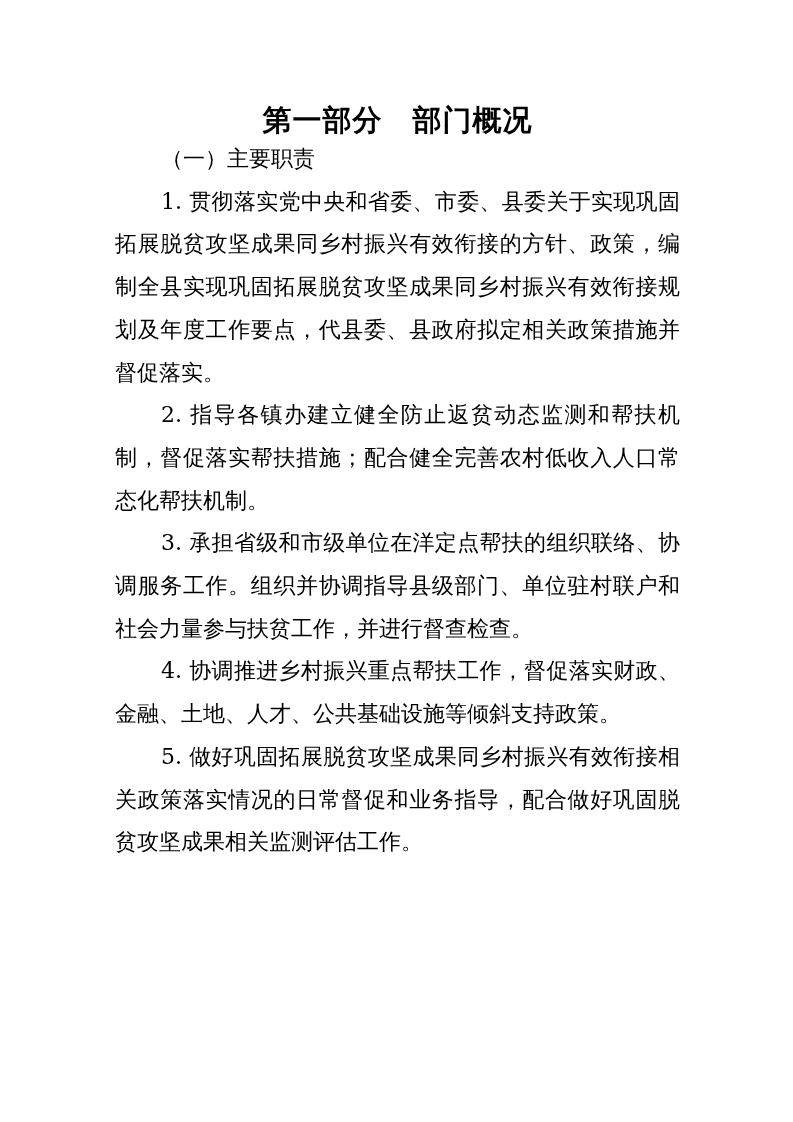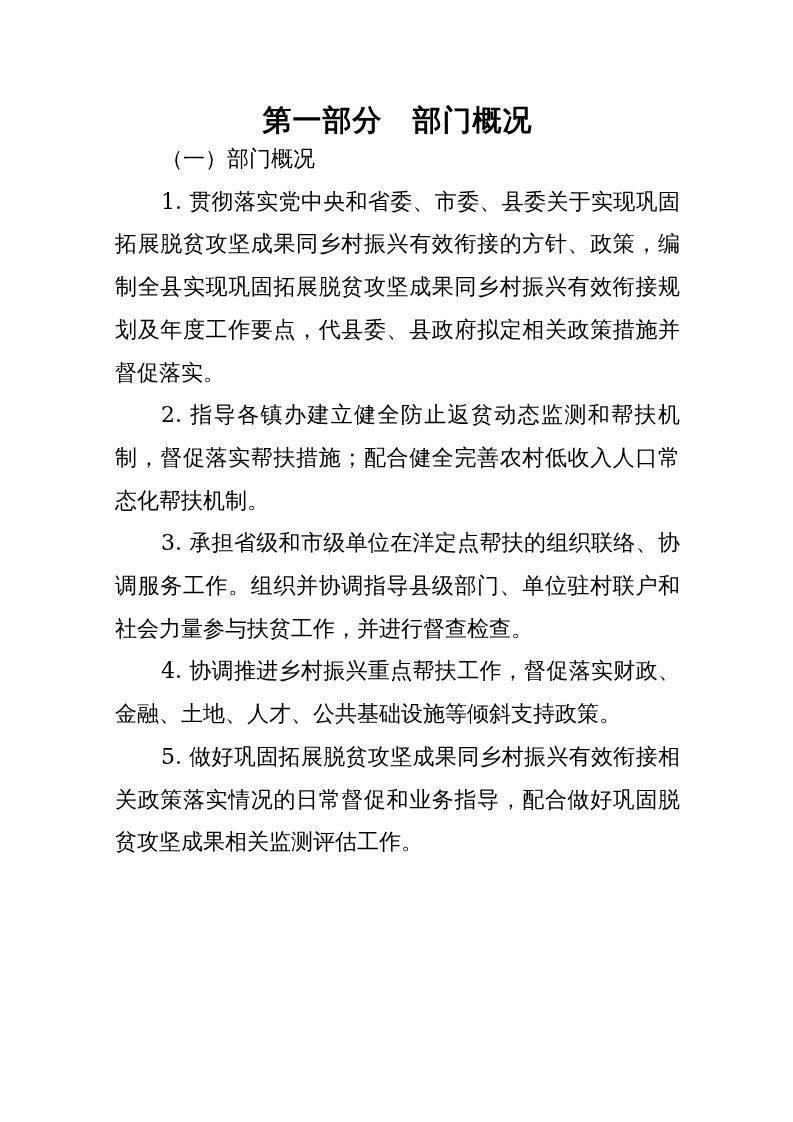--- a/index.html
+++ b/index.html
@@ -51,21 +51,21 @@
   }
 </style>
 </head>
 <body>
 
 <main class="page">
   <h1 class="doc-title">第一部分　部门概况</h1>
 
 
   <section class="body-text">
-    <p class="subsection-heading">（一）部门概况</p>
+    <p class="subsection-heading">（一）主要职责</p>
 
     <p>1. 贯彻落实党中央和省委、市委、县委关于实现巩固拓展脱贫攻坚成果同乡村振兴有效衔接的方针、政策，编制全县实现巩固拓展脱贫攻坚成果同乡村振兴有效衔接规划及年度工作要点，代县委、县政府拟定相关政策措施并督促落实。</p>
 
     <p>2. 指导各镇办建立健全防止返贫动态监测和帮扶机制，督促落实帮扶措施；配合健全完善农村低收入人口常态化帮扶机制。</p>
 
     <p>3. 承担省级和市级单位在洋定点帮扶的组织联络、协调服务工作。组织并协调指导县级部门、单位驻村联户和社会力量参与扶贫工作，并进行督查检查。</p>
 
     <p>4. 协调推进乡村振兴重点帮扶工作，督促落实财政、金融、土地、人才、公共基础设施等倾斜支持政策。</p>
 
     <p>5. 做好巩固拓展脱贫攻坚成果同乡村振兴有效衔接相关政策落实情况的日常督促和业务指导，配合做好巩固脱贫攻坚成果相关监测评估工作。</p>

